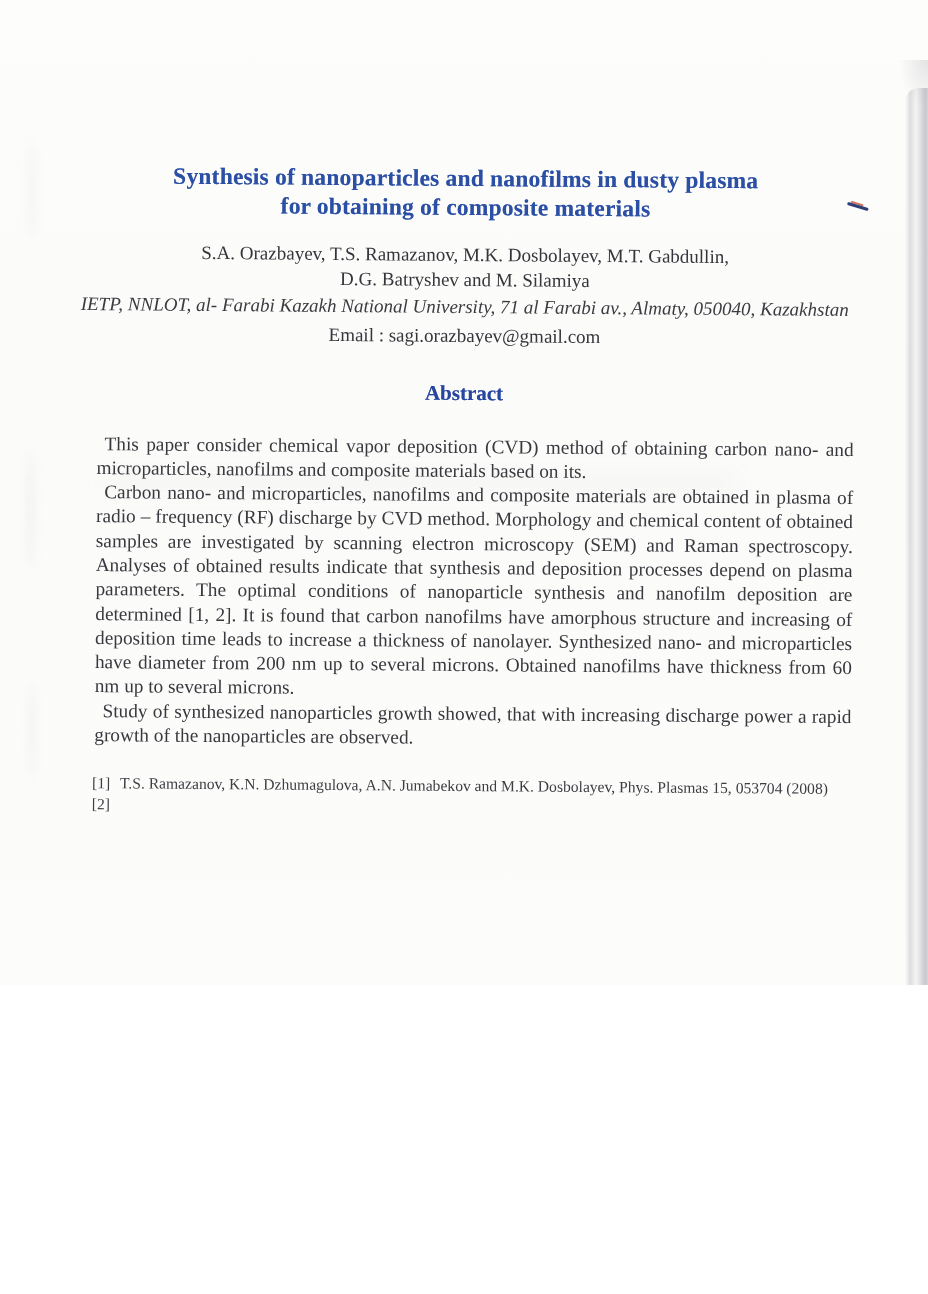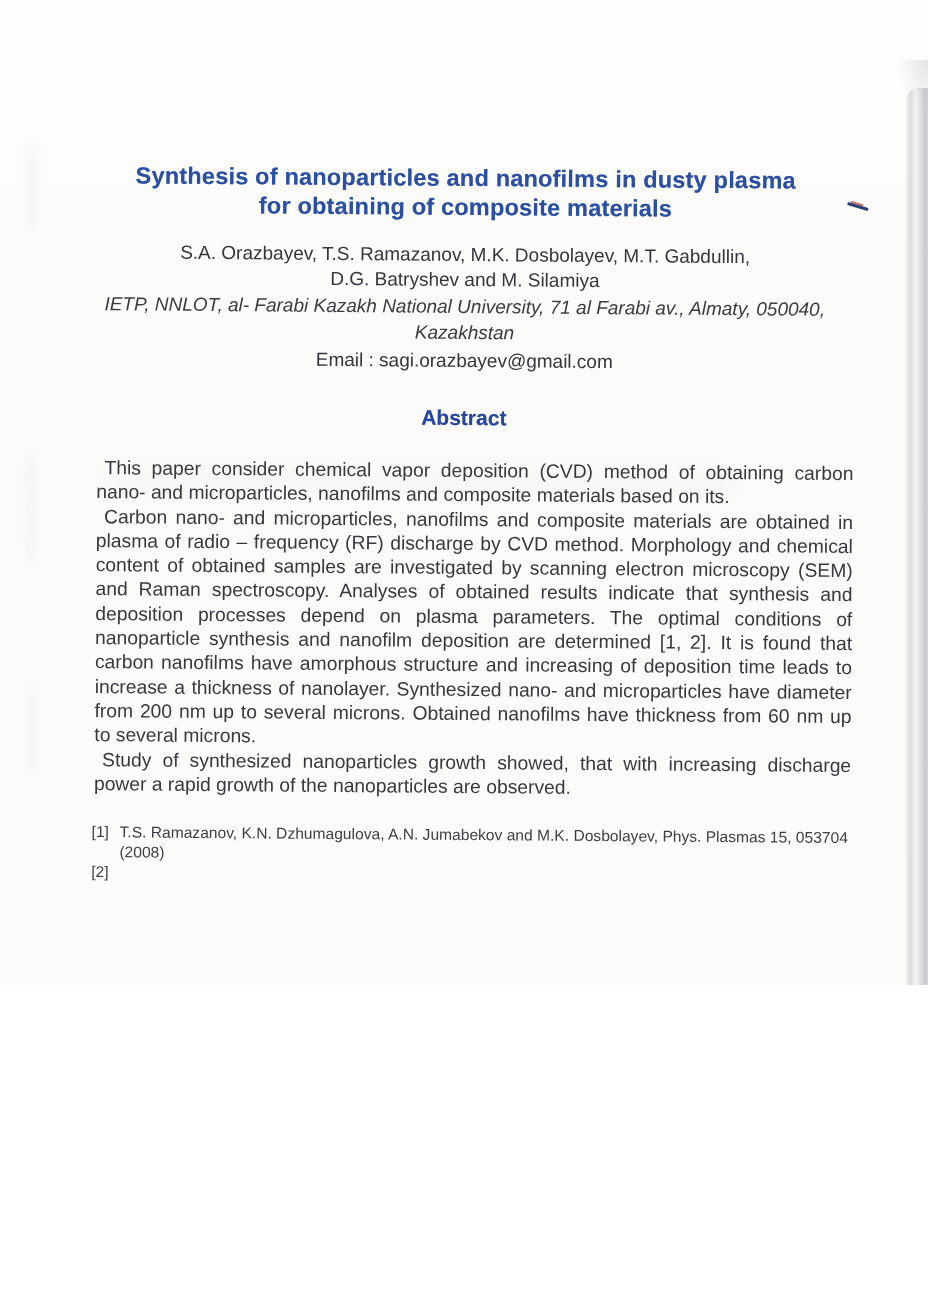--- a/index.html
+++ b/index.html
@@ -5,21 +5,21 @@
   html, body {
     margin: 0;
     padding: 0;
     background: #ffffff;
   }
   #scan-page {
     position: relative;
     width: 928px;
     height: 985px;
     overflow: hidden;
-    font-family: Liberation Sans, sans-serif;
+    font-family: Liberation Serif, serif;
     background:
       linear-gradient(180deg, #fdfdfc 0%, #fbfbf9 40%, #fcfcfa 100%);
   }
 
   
   .edge-strip {
     position: absolute;
     top: 88px;
     right: 0;
     width: 23px;

